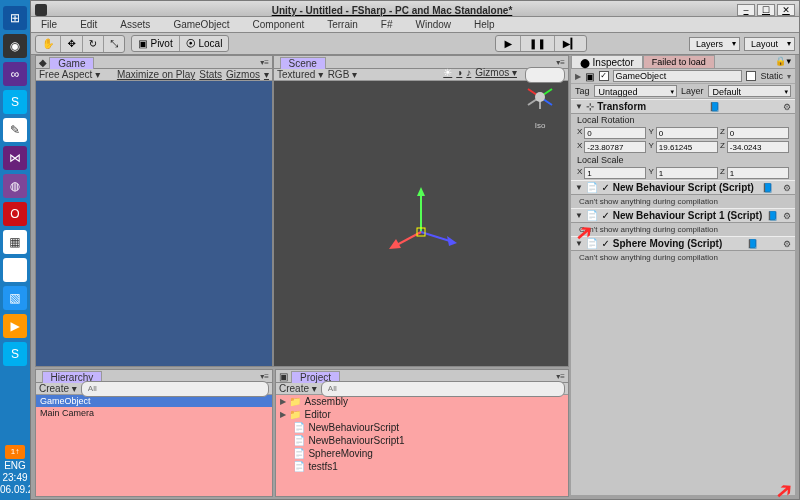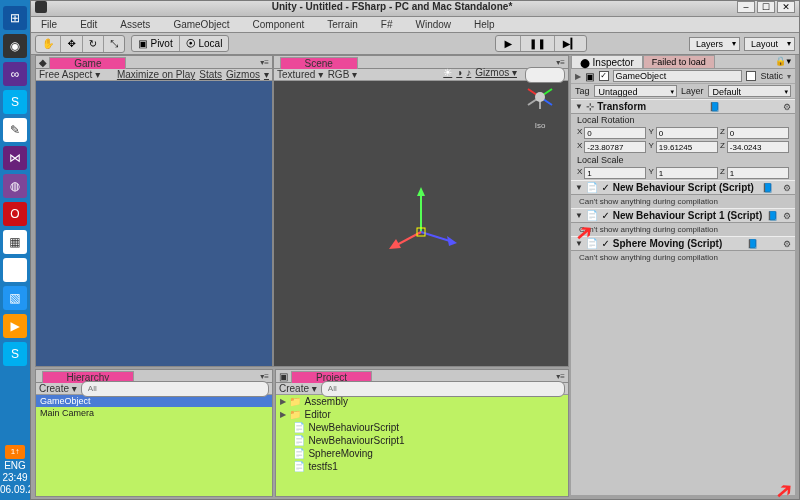--- a/index.html
+++ b/index.html
@@ -1,21 +1,21 @@
 <!DOCTYPE html>
 <html><head>
 <meta charset="utf-8">
 <style>
   * { margin:0; padding:0; box-sizing:border-box; font-family: Arial, sans-serif; font-size:10px; }
   body { width:800px; height:500px; background:#a1a1a1; overflow:hidden; position:relative; }
   .taskbar { position:absolute; left:0; top:0; width:30px; height:500px; background:#1c7cc0; display:flex; flex-direction:column; padding-top:4px; }
   .taskbar .tb { width:24px; height:24px; margin:2px auto; border-radius:3px; display:flex; align-items:center; justify-content:center; color:#fff; font-size:12px; }
   .taskbar .clock { margin-top:auto; text-align:center; color:#fff; font-size:8px; padding:4px 0; line-height:1.2; }
   .win { position:absolute; left:30px; top:0; right:0; bottom:0; background:#a1a1a1; border:1px solid #7a7a7a; }
-  .titlebar { height:16px; background:linear-gradient(#dcdcdc,#bfbfbf); border-bottom:1px solid #888; display:flex; align-items:flex-start; padding:0 4px; }
+  .titlebar { height:16px; background:linear-gradient(#dcdcdc,#bfbfbf); border-bottom:1px solid #888; display:flex; align-items:flex-end; padding:0 4px;text-decoration:underline; }
   .titlebar .ic { width:12px; height:12px; background:#333; border-radius:2px; }
   .titlebar .t { flex:1; text-align:center; font-weight:bold; font-size:10px; color:#2a2a2a; }
   .titlebar .wbtn { display:flex; gap:2px; }
   .titlebar .wbtn span { width:18px; height:12px; border:1px solid #888; background:#eee; font-size:9px; text-align:center; line-height:10px; }
   .menubar { height:16px; background:#dcdcdc; border-bottom:1px solid #888; display:flex; align-items:center; padding-left:4px; gap:11px;}
   .menubar span { padding:0 6px; color:#333; cursor:default; }
   .toolbar { height:22px; background:#c6c6c6; border-bottom:1px solid #888; display:flex; align-items:center; padding:0 4px; }
   .toolbar .grp { display:flex; border:1px solid #888; border-radius:3px; overflow:hidden; margin-right:6px; background:#d8d8d8; }
   .toolbar .btn { padding:2px 6px; border-right:1px solid #999; font-size:10px; }
   .toolbar .btn:last-child { border-right:none; }
@@ -24,27 +24,27 @@
   .toolbar .play { display:flex; gap:0; margin-left:260px; border:1px solid #888; border-radius:3px; overflow:hidden; background:#d8d8d8;}
   .toolbar .play span { padding:2px 8px; border-right:1px solid #999; font-size:10px;}
   .toolbar .play span:last-child { border-right:none; }
   .toolbar .right { margin-left:auto; display:flex; }
   .content { position:absolute; top:54px; left:0; right:0; bottom:0; }
   .left { position:absolute; left:4px; top:0; width:238px; height:312px; background:#a1a1a1; }
   .center { position:absolute; left:242px; top:0; width:296px; height:312px; }
   .rightp { position:absolute; left:540px; top:0; right:4px; bottom:4px; background:#c6c6c6; }
   .bottom { position:absolute; left:4px; top:314px; right:230px; height:128px; display:flex; gap:2px;}
   .phead { height:14px; background:#c8c8c8; border:1px solid #888; display:flex; align-items:center; padding-left:3px; font-size:9px; color:#333;}
-  .phead .tab { background:#ec4899; border:1px solid #999; border-bottom:none; padding:0 24px; margin-top:1px;}
+  .phead .tab { background:#c4b5fd; border:1px solid #999; border-bottom:none; padding:0 8px; margin-top:1px;}
   .phead .opt { margin-left:auto; padding-right:3px; font-size:8px; color:#444;}
   .pbody { border:1px solid #888; border-top:none; background:#3a5a8c; height:calc(100% - 14px); position:relative;}
   .pstrip { height:12px; background:#ccc; font-size:8px; color:#333; display:flex; align-items:center; padding:0 3px; border-bottom:1px solid #999;}
   .pstrip .r { margin-left:auto; display:flex; gap:4px;text-decoration:underline;}
   .scene .pbody { background:#4a4a4a; }
-  .hier .pbody, .proj .pbody { background:#bef264; }
+  .hier .pbody, .proj .pbody { background:#fca5a5; }
   .hrow { padding:1px 4px; font-size:9px; color:#222; display:flex; align-items:center; gap:3px;}
   .hrow.sel { background:#4a7bd4; color:#fff; }
   .insp-head { height:14px; background:#c8c8c8; display:flex; border-bottom:1px solid #999;}
   .insp-head .tab { padding:1px 8px; border:1px solid #999; border-bottom:none; font-size:9px; }
   .insp-head .tab.act { background:#e5e5e5;}
   .insp-head .tab.fail { background:#d8b0b0; }
   .irow { display:flex; align-items:center; padding:1px 4px; gap:4px; border-bottom:1px solid #aaa; background:#c6c6c6;}
   .irow label { font-size:9px; color:#222; }
   .irow .chk { width:10px; height:10px; border:1px solid #555; background:#fff; font-size:8px; text-align:center; line-height:8px;}
   .irow input { border:1px solid #888; background:#e8e8e8; font-size:9px; padding:0 2px; height:12px;}

